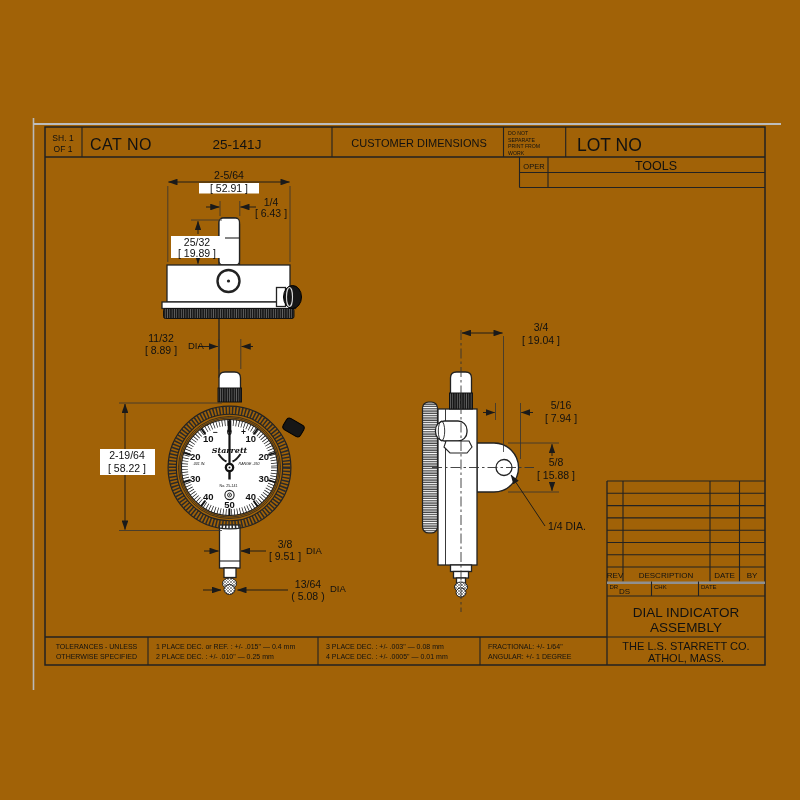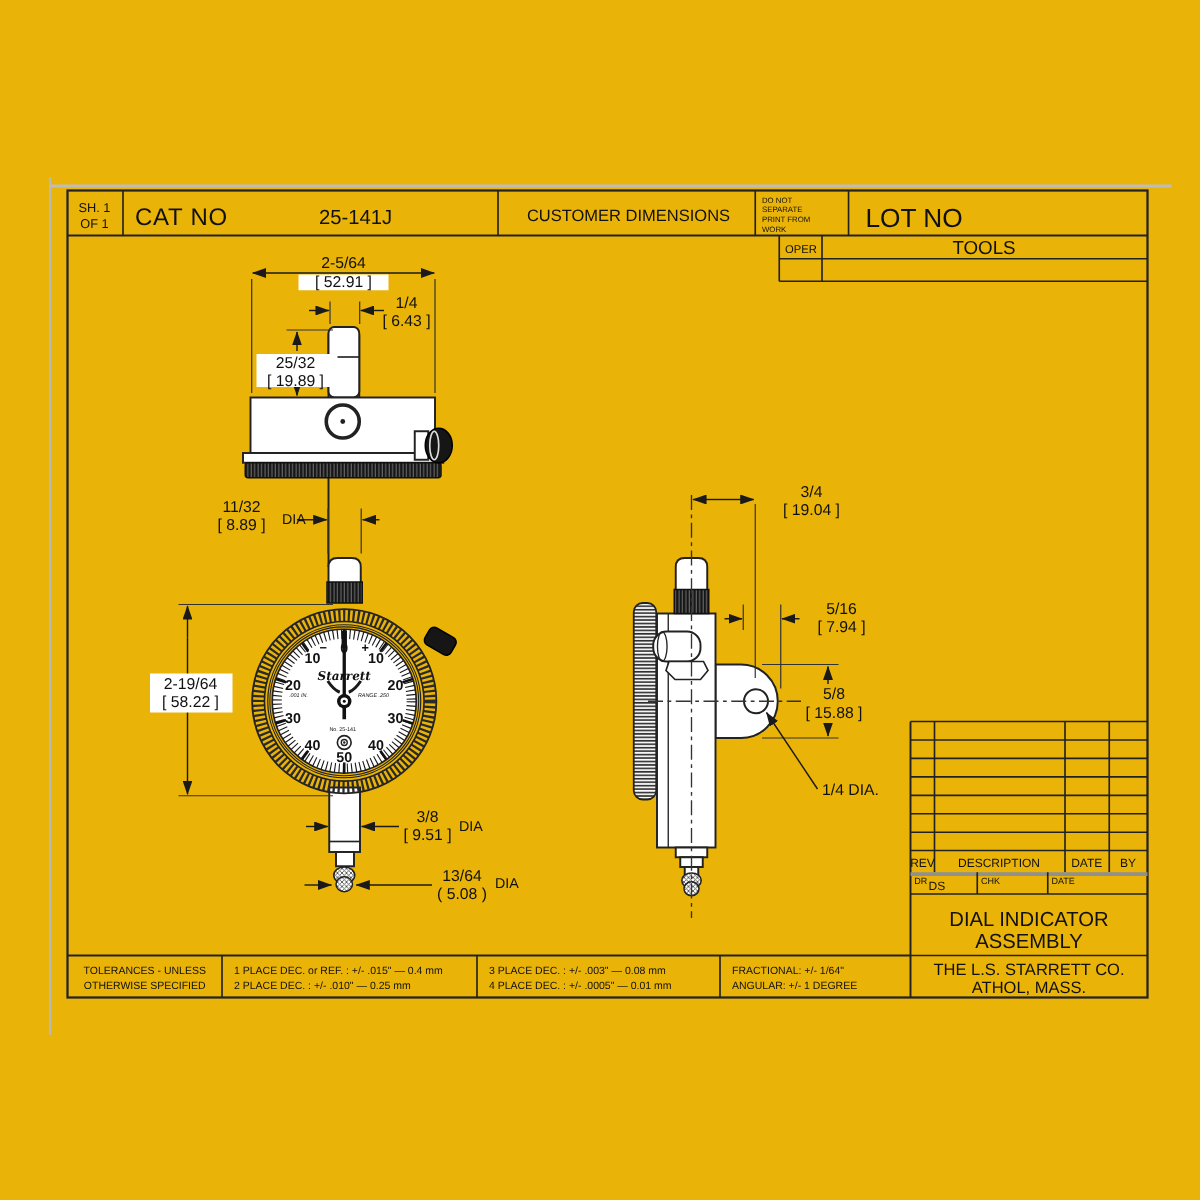--- a/index.html
+++ b/index.html
@@ -1,16 +1,16 @@
 <!DOCTYPE html>
 <html><head>
 <meta charset="utf-8">
 <style>
   html,body{margin:0;padding:0;background:#fff;}
-  .page{width:800px;height:800px;position:relative;background:#eab308;}
+  .page{width:800px;height:800px;position:relative;background:#a16207;}
   text{font-family:"Liberation Sans",sans-serif;fill:#111;}
   .dim{font-size:10.5px;}
   .sfx{font-size:9.5px;}
   .mid{text-anchor:middle;}
   .ln{stroke:#222;stroke-width:1.3;fill:none;}
   .lnt{stroke:#222;stroke-width:1.1;fill:none;}
   .thin{stroke:#333;stroke-width:0.8;fill:none;}
   .dimln{stroke:#1a1a1a;stroke-width:0.95;fill:none;}
   .cl{stroke:#333;stroke-width:0.9;fill:none;stroke-dasharray:10 3 2.5 3;}
   .wht{fill:#fff;stroke:#222;stroke-width:1.3;}

